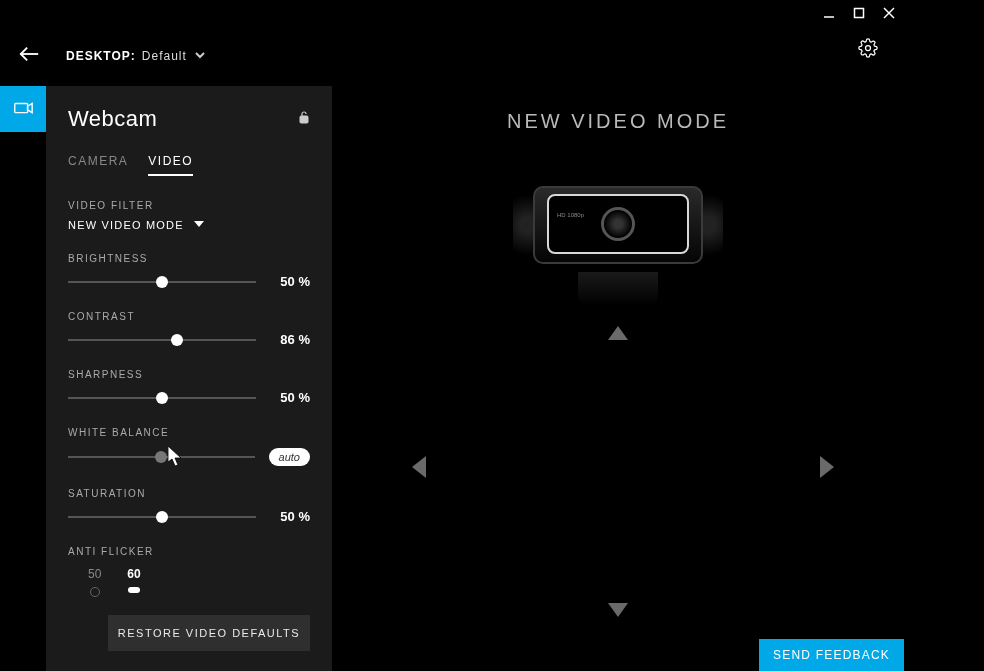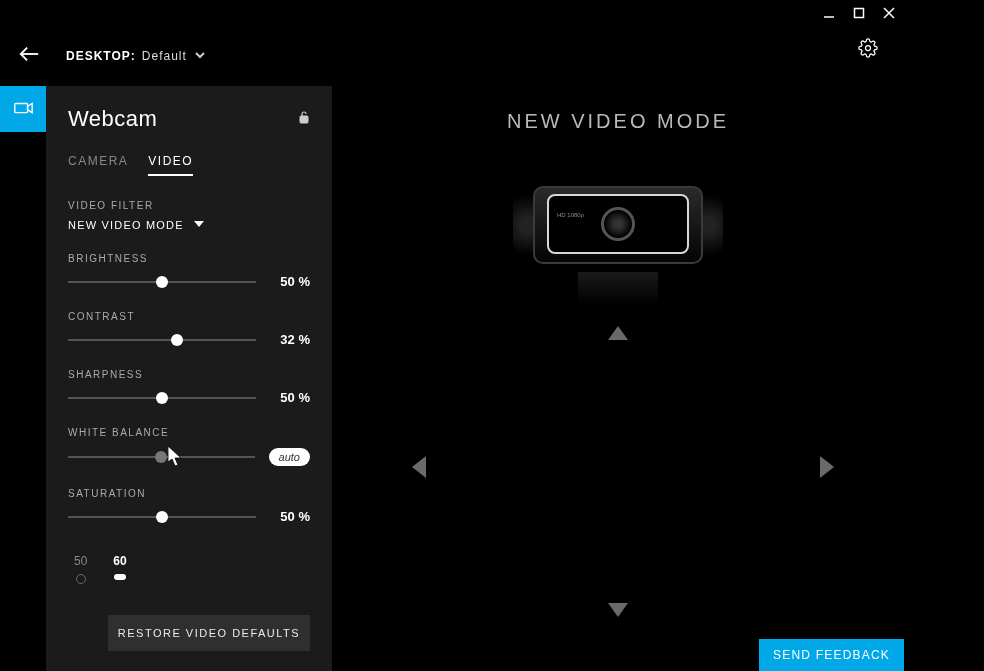--- a/index.html
+++ b/index.html
@@ -43,21 +43,21 @@
 
   .slider-block { margin-top: 22px; }
   .slider-label { font-size: 10px; letter-spacing: 1.5px; color: #aaa; margin-bottom: 10px; }
   .slider-row { display: flex; align-items: center; gap: 14px; }
   .track { position: relative; flex: 1; height: 2px; background: #555; }
   .thumb { position: absolute; top: 50%; width: 12px; height: 12px; border-radius: 50%; background: #fff; transform: translate(-50%, -50%); cursor: pointer; }
   .thumb.dim { background: #777; }
   .val { font-size: 13px; color: #fff; font-weight: 600; min-width: 40px; text-align: right; }
   .auto-pill { background: #fff; color: #333; border-radius: 12px; padding: 3px 10px; font-size: 11px; cursor: pointer; font-style: italic; }
 
-  .flicker-opts { display: flex; gap: 26px; margin-top: 8px; margin-left: 6px; }
+  .flicker-opts { display: flex; gap: 26px; margin-top: 8px; margin-left: 20px; }
   .flicker-opt { display: flex; flex-direction: column; align-items: center; gap: 6px; font-size: 12px; cursor: pointer; }
   .flicker-opt .fv { color: #888; }
   .flicker-opt.active .fv { color: #fff; font-weight: 700; }
   .radio { width: 10px; height: 10px; border-radius: 50%; border: 1px solid #666; }
   .flicker-opt.active .radio { background: #fff; width: 12px; height: 6px; border-radius: 3px; border: none; }
 
   .restore-btn { margin-top: auto; background: #2f2f2f; color: #eaeaea; font-size: 11px; letter-spacing: 1.5px; padding: 12px 0; text-align: center; cursor: pointer; margin-bottom: 2px; margin-left: 40px; }
 
   
   .main { position: absolute; left: 332px; right: 0; top: 86px; bottom: 0; background: #000; }
@@ -175,21 +175,21 @@
         <div class="val">50 %</div>
       </div>
     </div>
 
     <div class="slider-block">
       <div class="slider-label">CONTRAST</div>
       <div class="slider-row">
         <div class="track">
             <div class="thumb" style="left:58%"></div>
           </div>
-        <div class="val">32 %</div>
+        <div class="val">86 %</div>
       </div>
     </div>
 
     <div class="slider-block">
       <div class="slider-label">SHARPNESS</div>
       <div class="slider-row">
         <div class="track">
             <div class="thumb" style="left:50%"></div>
           </div>
         <div class="val">50 %</div>
@@ -210,20 +210,21 @@
       <div class="slider-label">SATURATION</div>
       <div class="slider-row">
         <div class="track">
             <div class="thumb" style="left:50%"></div>
           </div>
         <div class="val">50 %</div>
       </div>
     </div>
 
     <div class="slider-block">
+      <div class="slider-label">ANTI FLICKER</div>
       <div class="flicker-opts">
         <div class="flicker-opt">
           <div class="fv">50</div>
           <div class="radio"></div>
         </div>
         <div class="flicker-opt active">
           <div class="fv">60</div>
           <div class="radio"></div>
         </div>
       </div>

